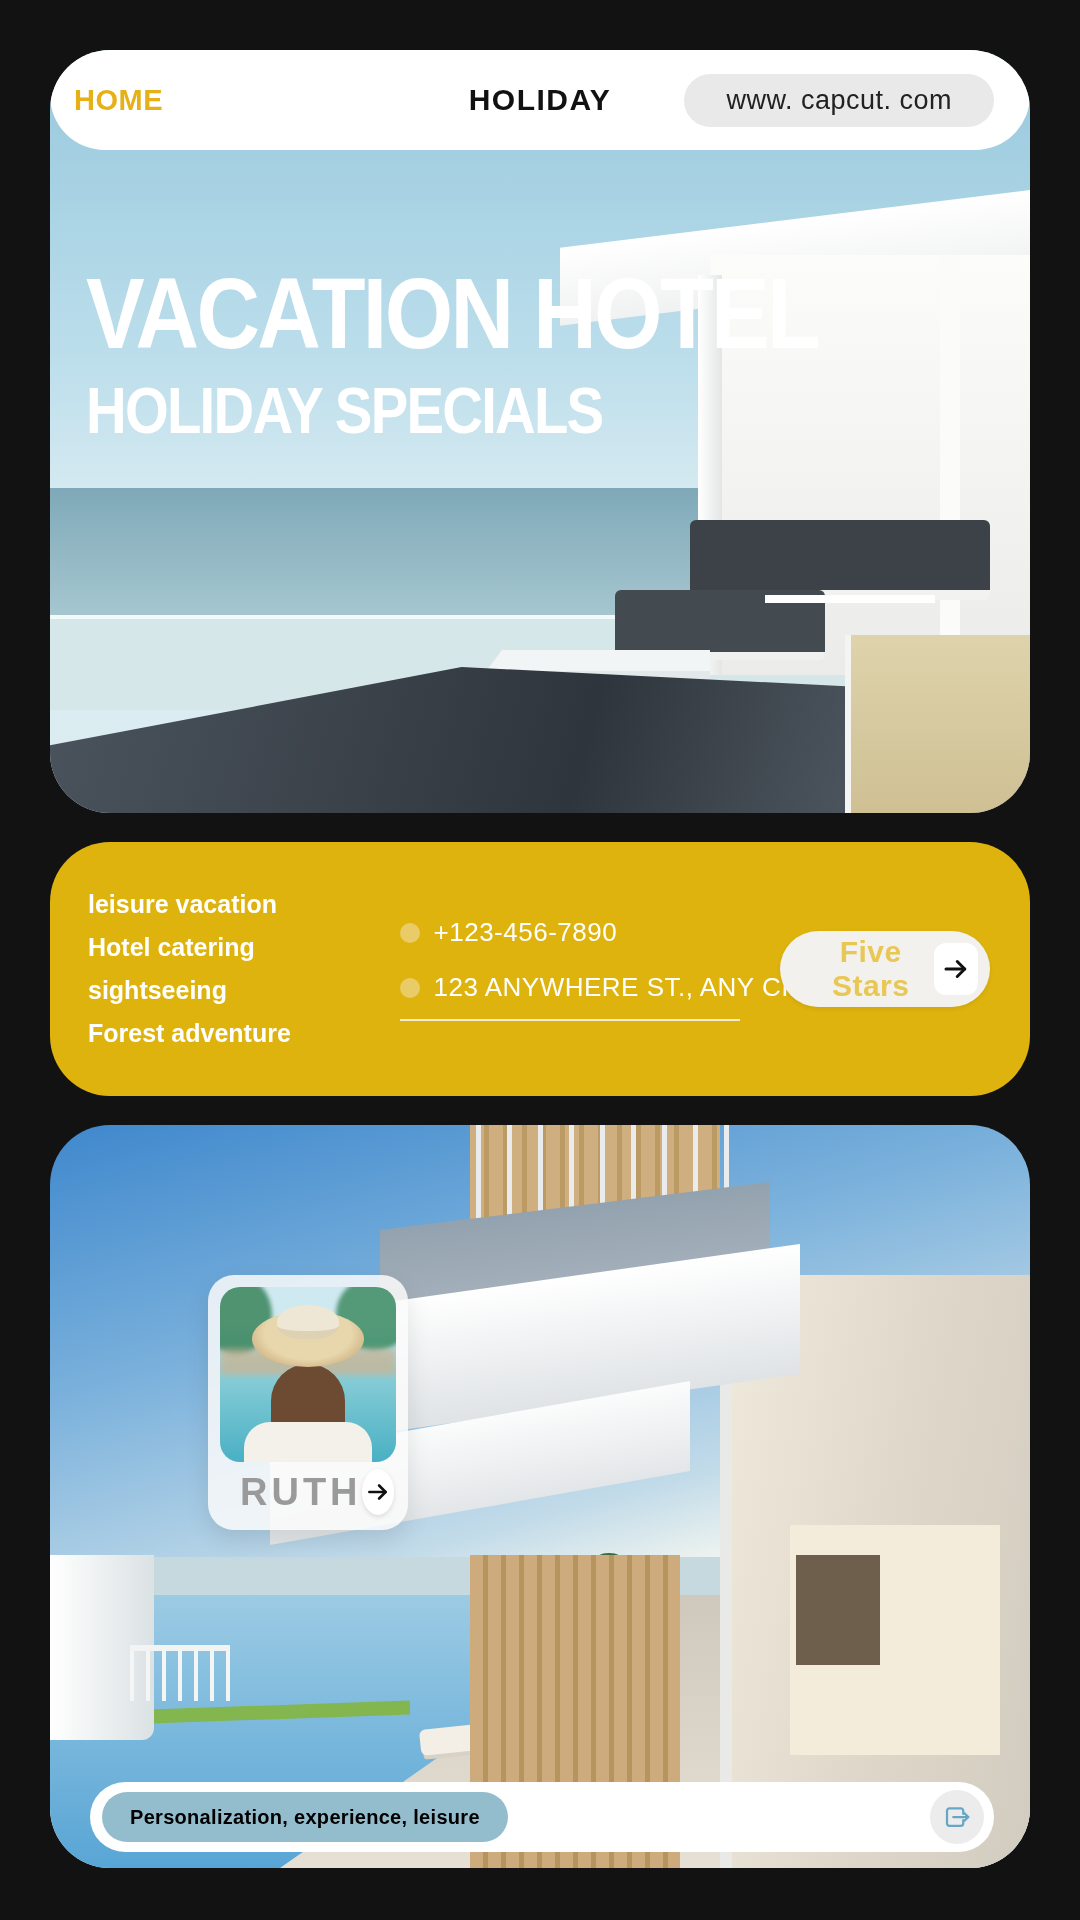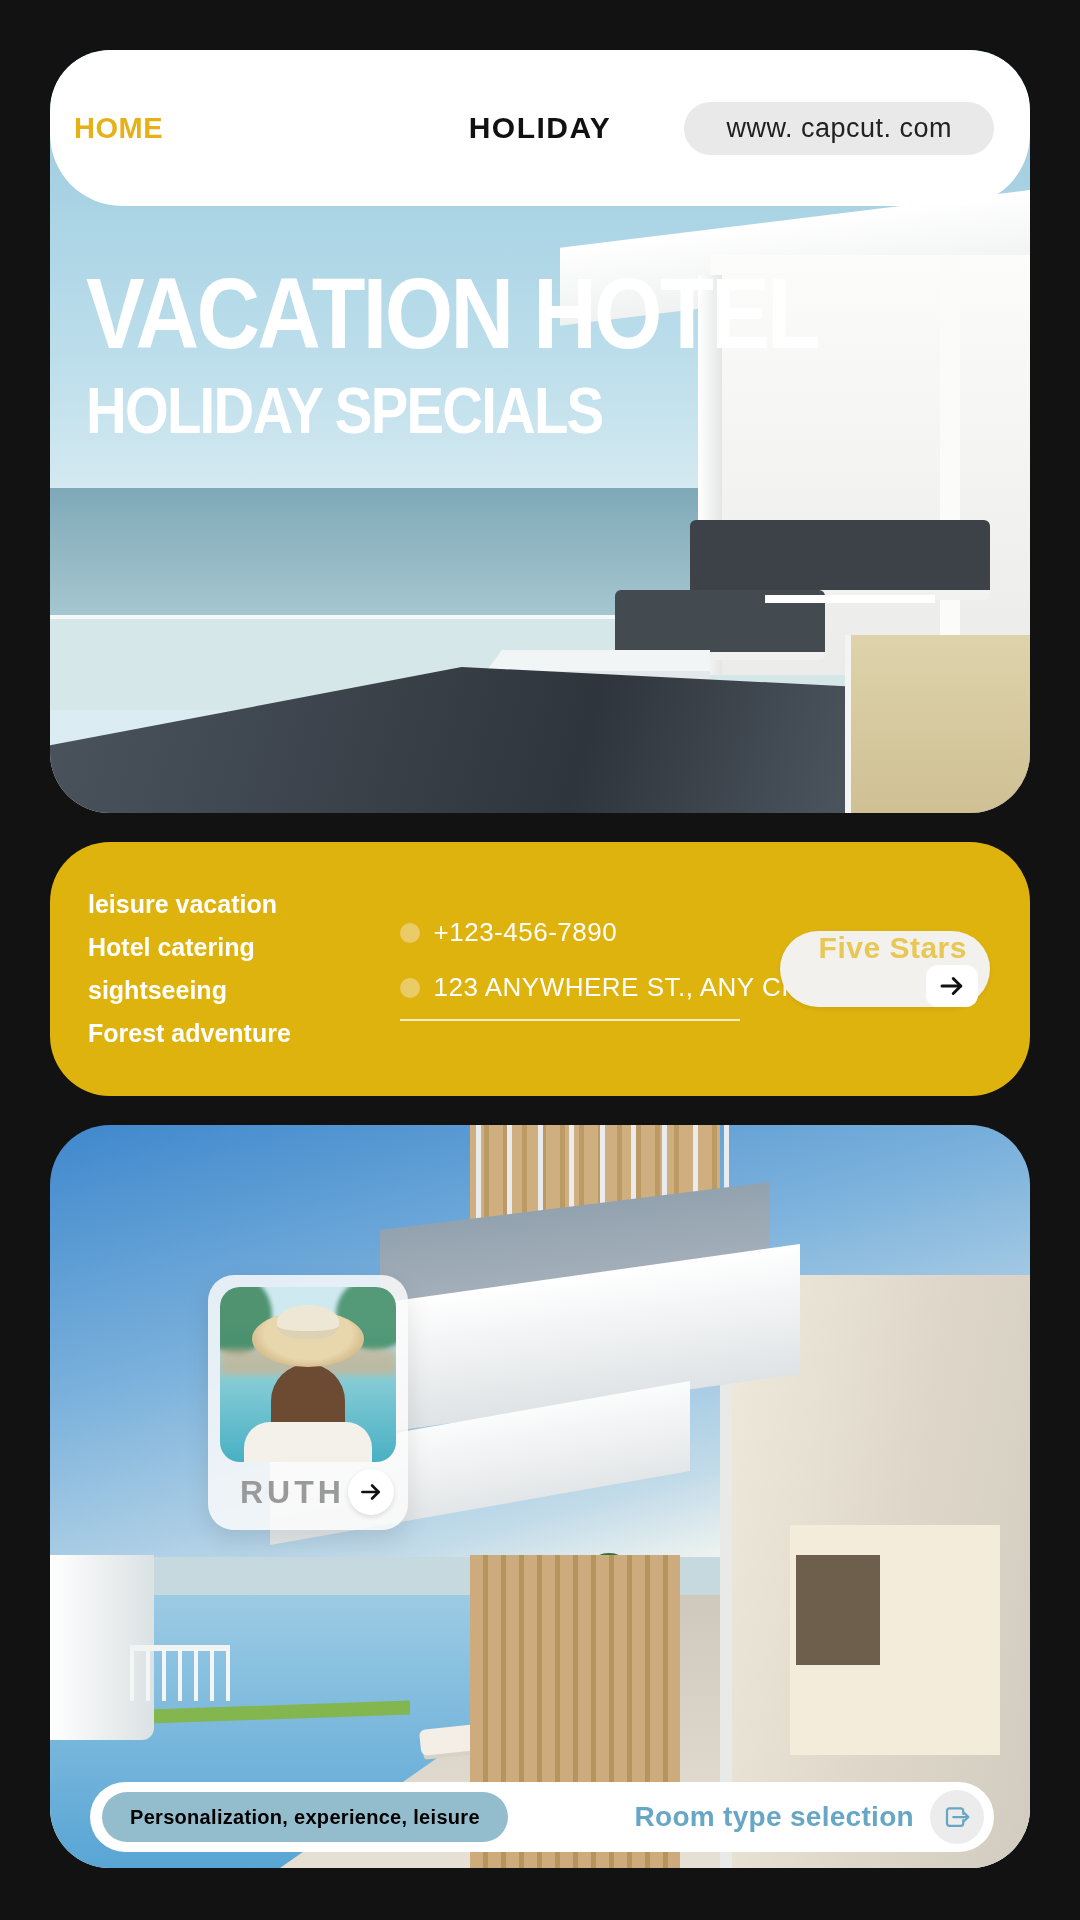--- a/index.html
+++ b/index.html
@@ -6,21 +6,21 @@
   *{box-sizing:border-box;font-family:"Liberation Sans",sans-serif;}
   .canvas{position:relative;width:1080px;height:1920px;background:#121212;overflow:hidden;}
 
   
   .card{position:absolute;left:50px;width:980px;border-radius:60px;overflow:hidden;}
   .card-hero{top:50px;height:763px;}
   .card-info{top:842px;height:254px;background:#dfb30e;}
   .card-feature{top:1125px;height:743px;}
 
   
-  .header{position:absolute;top:0;left:0;right:0;height:156px;background:#ffffff;
+  .header{position:absolute;top:0;left:0;right:0;height:100px;background:#ffffff;
     border-radius:60px 60px 72px 72px;display:flex;align-items:center;padding:0 36px 0 24px;z-index:30;}
   .home{color:#e5b117;font-size:29px;font-weight:700;letter-spacing:.5px;cursor:pointer;}
   .brand{position:absolute;left:50%;top:50%;transform:translate(-50%,-50%);color:#111;
     font-size:30px;font-weight:700;letter-spacing:1.5px;}
   .urlpill{margin-left:auto;background:#e9e9e9;border-radius:27px;height:53px;padding:0 42px;
     display:flex;align-items:center;color:#222;font-size:27px;letter-spacing:.5px;cursor:pointer;}
 
   
   .art{position:absolute;inset:0;}
   .art div{position:absolute;}
@@ -63,21 +63,21 @@
   
   .info-inner{position:absolute;inset:0;display:flex;align-items:center;padding:0 40px 0 38px;gap:40px;}
   .services{width:262px;color:#fff;font-size:25px;font-weight:700;line-height:43px;}
   .contact{margin-left:34px;width:340px;}
   .c-row{display:flex;align-items:center;}
   .c-row + .c-row{margin-top:24px;}
   .dot{width:20px;height:20px;border-radius:50%;background:#e9cb67;flex:0 0 auto;}
   .c-text{margin-left:14px;color:#fff;font-size:26px;letter-spacing:.5px;white-space:nowrap;}
   .addr-wrap{border-bottom:2px solid #f6eec8;padding-bottom:16px;}
   .btn-stars{margin-left:auto;width:228px;height:76px;border-radius:38px;background:#f2f1ee;border:none;
-    display:flex;align-items:center;padding:0 12px 0 28px;cursor:pointer;box-shadow:0 2px 4px rgba(0,0,0,.08);flex-direction:column;}
+    display:flex;align-items:center;padding:0 12px 0 28px;cursor:pointer;box-shadow:0 2px 4px rgba(0,0,0,.08);}
   .btn-stars-label{color:#e9c754;font-size:30px;font-weight:700;letter-spacing:.5px;}
   .btn-stars-arrow{margin-left:auto;width:52px;height:52px;border-radius:12px;background:#ffffff;
     display:flex;align-items:center;justify-content:center;}
 
   
   .f-sky{inset:0;background:linear-gradient(165deg,#3f88cd 0%,#7cb2dc 28%,#c2dbe9 52%,#eaf1ef 60%,#f1f3ef 66%);}
   .f-sea{left:0;right:260px;top:432px;height:46px;background:#c5d9df;}
   .f-pool{left:0;right:0;top:470px;height:273px;background:linear-gradient(180deg,#9ccbe4,#58a5d5);}
   .f-deckdiag{left:230px;right:0;top:470px;height:273px;background:linear-gradient(180deg,#cfc8bd,#e7e0d4);
     clip-path:polygon(52% 0,100% 0,100% 100%,0 100%);}
@@ -110,21 +110,21 @@
   .p-palm-l{left:-18px;top:-12px;width:70px;height:80px;background:#2f7d52;border-radius:50%;opacity:.8;filter:blur(2px);}
   .p-palm-r{right:-16px;top:-10px;width:76px;height:74px;background:#35865a;border-radius:50%;opacity:.8;filter:blur(2px);}
   .p-resort{left:0;right:0;top:62px;height:26px;background:#cbb392;opacity:.75;filter:blur(3px);}
   .p-hair{left:50%;bottom:0;transform:translateX(-50%);width:74px;height:98px;background:#6d4b33;border-radius:40px 40px 8px 8px;}
   .p-shoulders{left:50%;bottom:-8px;transform:translateX(-50%);width:128px;height:48px;background:#f4f1ea;border-radius:26px 26px 0 0;}
   .p-hat{left:50%;top:24px;transform:translateX(-50%);width:112px;height:56px;border-radius:50%;
     background:radial-gradient(ellipse at 50% 40%,#e8d6ac 0 55%,#cdb383 80%,#b99e6e);}
   .p-hatband{left:50%;top:18px;transform:translateX(-50%);width:62px;height:34px;border-radius:50% 50% 40% 40%;
     background:#efe7d6;border-bottom:8px solid #ded2b4;}
   .profile-foot{position:absolute;left:0;right:0;bottom:14px;height:48px;display:flex;align-items:center;padding:0 14px 0 32px;}
-  .profile-name{color:#9a9a9a;font-size:32px;font-weight:700;letter-spacing:4px;text-align:right;}
+  .profile-name{color:#9a9a9a;font-size:38px;font-weight:700;letter-spacing:4px;text-align:right;}
   .profile-arrow{margin-left:auto;width:46px;height:46px;border-radius:50%;background:#ffffff;
     display:flex;align-items:center;justify-content:center;box-shadow:0 2px 5px rgba(0,0,0,.12);cursor:pointer;}
 
   
   .bottom-bar{position:absolute;left:40px;right:36px;top:657px;height:70px;background:#ffffff;border-radius:35px;
     display:flex;align-items:center;padding:0 10px 0 12px;z-index:25;}
   .tag-pill{height:50px;border-radius:25px;background:#93bccd;display:flex;align-items:center;padding:0 28px;}
   .tag-text{color:#000000;font-size:20px;font-weight:700;letter-spacing:.3px;}
   .room-link{margin-left:auto;display:flex;align-items:center;cursor:pointer;}
   .room-text{color:#68a6c6;font-size:28px;font-weight:700;letter-spacing:.3px;}
@@ -244,21 +244,20 @@
           </svg>
         </span>
       </div>
     </div>
 
     <div class="bottom-bar">
       <div class="tag-pill">
         <span class="tag-text">Personalization, experience, leisure</span>
       </div>
       <div class="room-link">
-        <span class="room-text">Room type selection</span>
         <span class="room-icon-circle">
           <svg width="30" height="30" viewBox="0 0 24 24" fill="none" stroke="#68a6c6" stroke-width="1.8" stroke-linecap="round" stroke-linejoin="round">
             <path d="M17 9.5V7a2 2 0 0 0-2-2H6a2 2 0 0 0-2 2v10a2 2 0 0 0 2 2h9a2 2 0 0 0 2-2v-2.5"></path>
             <path d="M9 12h12"></path>
               <path d="M18 9l3 3-3 3"></path>
           </svg>
         </span>
       </div>
     </div>
   </section>

